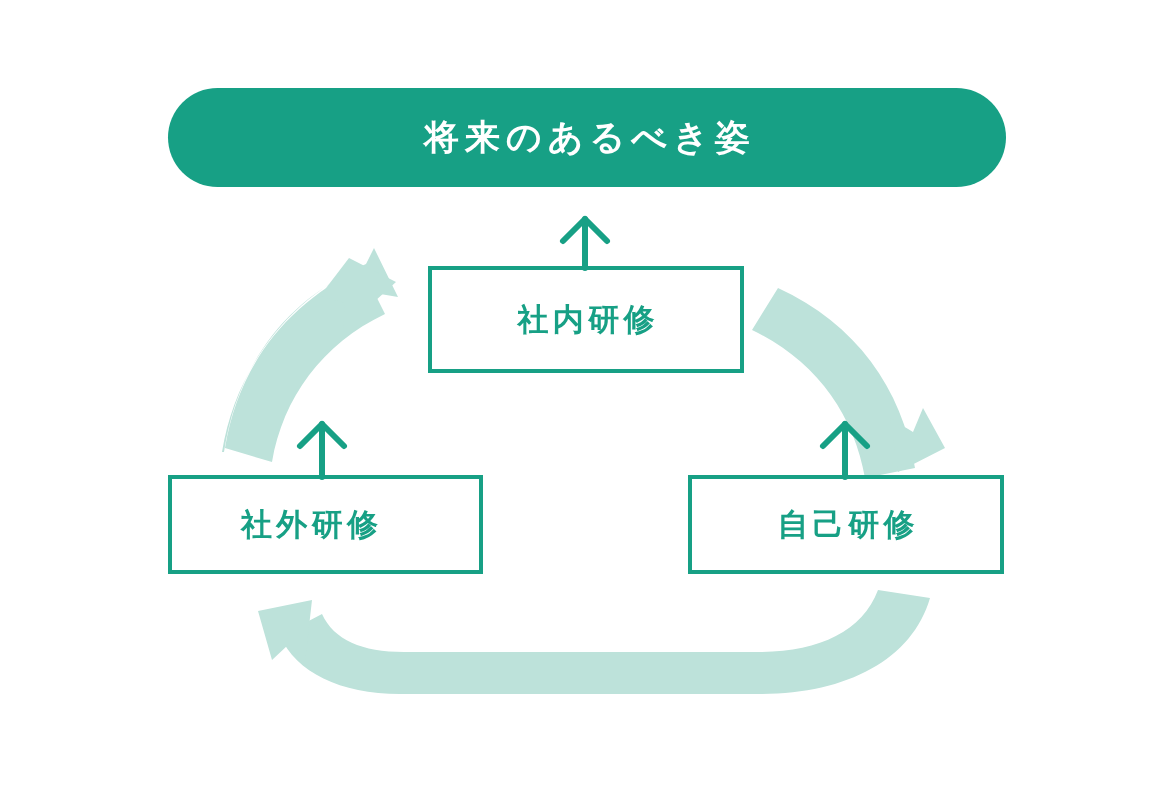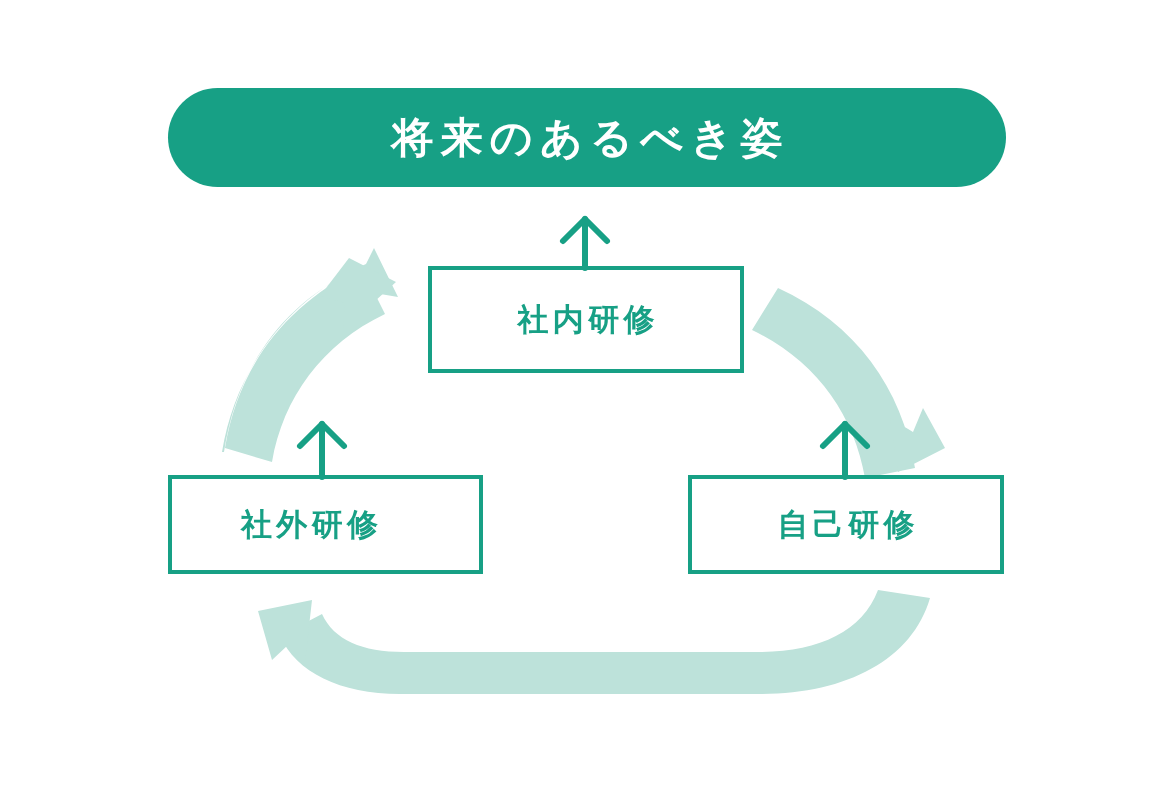--- a/index.html
+++ b/index.html
@@ -36,21 +36,21 @@
     letter-spacing: 0.14em;
     white-space: nowrap;
     pointer-events: none;
   }
   .banner-label {
     left: 168px;
     top: 88px;
     width: 838px;
     height: 99px;
     color: #ffffff;
-    font-size: 42px;
+    font-size: 35px;
     font-weight: 700;
     letter-spacing: 0.17em;
     text-indent: 0.17em;
   }
   .box-label {
     color: #17a085;
     font-size: 31px;
     font-weight: 700;
     text-indent: 0.14em;
   }

